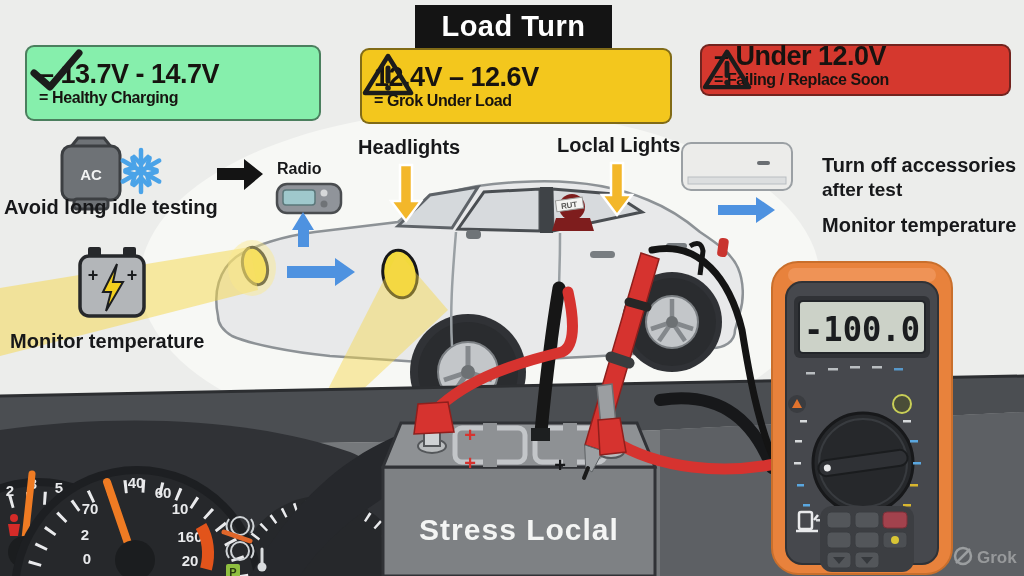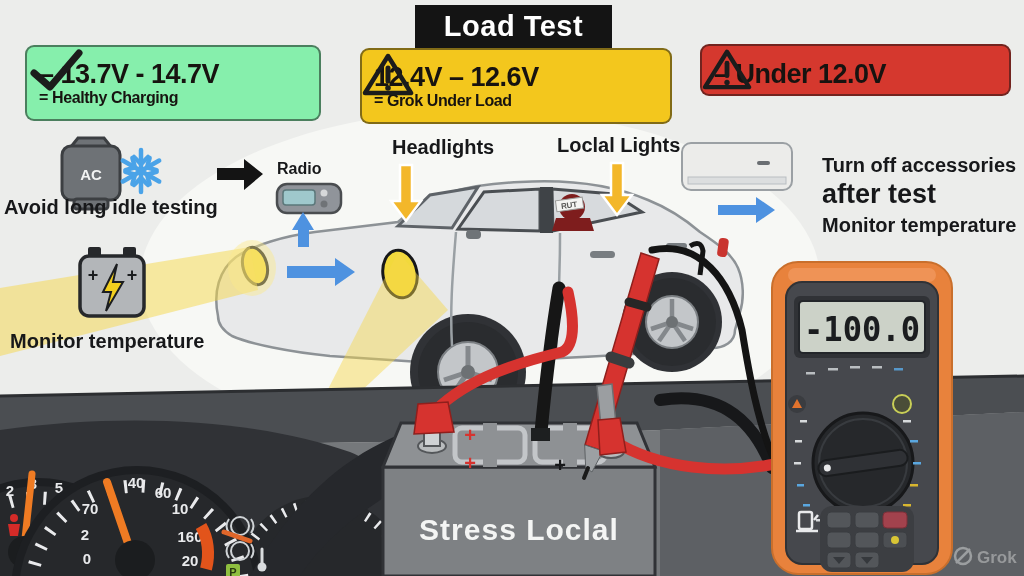--- a/index.html
+++ b/index.html
@@ -340,21 +340,21 @@
     <path d="M611,163 h12 v32 h9 l-15,20 l-15,-20 h9 Z" fill="#f3b72a" stroke="#ffffff" stroke-width="2.5"></path>
   </g>
 
   <g>
     <circle cx="963" cy="556" r="8" fill="none" stroke="#9b9ea0" stroke-width="2.5"></circle>
     <line x1="956" y1="563" x2="970" y2="549" stroke="#9b9ea0" stroke-width="2.5"></line>
     <text class="wm" x="977" y="563">Grok</text>
   </g>
 </svg>
 
-<div class="title">Load Test</div>
+<div class="title">Load Turn</div>
 
 <div class="vbox box-green">
   <div class="txt">
     <div class="r1">– 13.7V - 14.7V</div>
     <div class="r2">= Healthy Charging</div>
   </div>
   <svg width="58" height="46" viewBox="0 0 58 46">
     <polyline points="7,26 23,40 52,6" fill="none" stroke="#1c1c1c" stroke-width="7" stroke-linecap="round" stroke-linejoin="round"></polyline>
   </svg>
 </div>
@@ -367,30 +367,31 @@
   <svg width="52" height="48" viewBox="0 0 52 48">
     <path d="M26,6 L49,43 L3,43 Z" fill="none" stroke="#1c1c1c" stroke-width="4.5" stroke-linejoin="round"></path>
     <line x1="26" y1="18" x2="26" y2="31" stroke="#1c1c1c" stroke-width="5" stroke-linecap="round"></line>
     <circle cx="26" cy="38" r="2.8" fill="#1c1c1c"></circle>
   </svg>
 </div>
 
 <div class="vbox box-red">
   <div class="txt">
     <div class="r1">– Under 12.0V</div>
+    <div class="r2">= Failing / Replace Soon</div>
   </div>
   <svg width="50" height="46" viewBox="0 0 52 48">
     <path d="M26,6 L49,43 L3,43 Z" fill="none" stroke="#1c1c1c" stroke-width="4.5" stroke-linejoin="round"></path>
     <line x1="26" y1="18" x2="26" y2="31" stroke="#1c1c1c" stroke-width="5" stroke-linecap="round"></line>
     <circle cx="26" cy="38" r="2.8" fill="#1c1c1c"></circle>
   </svg>
 </div>
 
 <div class="lbl" style="left:4px;top:196px;font-size:20px;">Avoid long idle testing</div>
 <div class="lbl" style="left:10px;top:330px;font-size:20px;">Monitor temperature</div>
 <div class="lbl" style="left:277px;top:160px;font-size:16px;">Radio</div>
-<div class="lbl" style="left:358px;top:136px;font-size:20px;margin-left:34px;">Headlights</div>
+<div class="lbl" style="left:358px;top:136px;font-size:20px;">Headlights</div>
 <div class="lbl" style="left:557px;top:134px;font-size:20px;">Loclal Lights</div>
 <div class="lbl" style="left:822px;top:154px;font-size:20px;">Turn off accessories</div>
-<div class="lbl" style="left:822px;top:179px;font-size:27px;">after test</div>
+<div class="lbl" style="left:822px;top:179px;font-size:19px;">after test</div>
 <div class="lbl" style="left:822px;top:214px;font-size:20px;">Monitor temperature</div>
 
 </div>
 
 </body></html>

